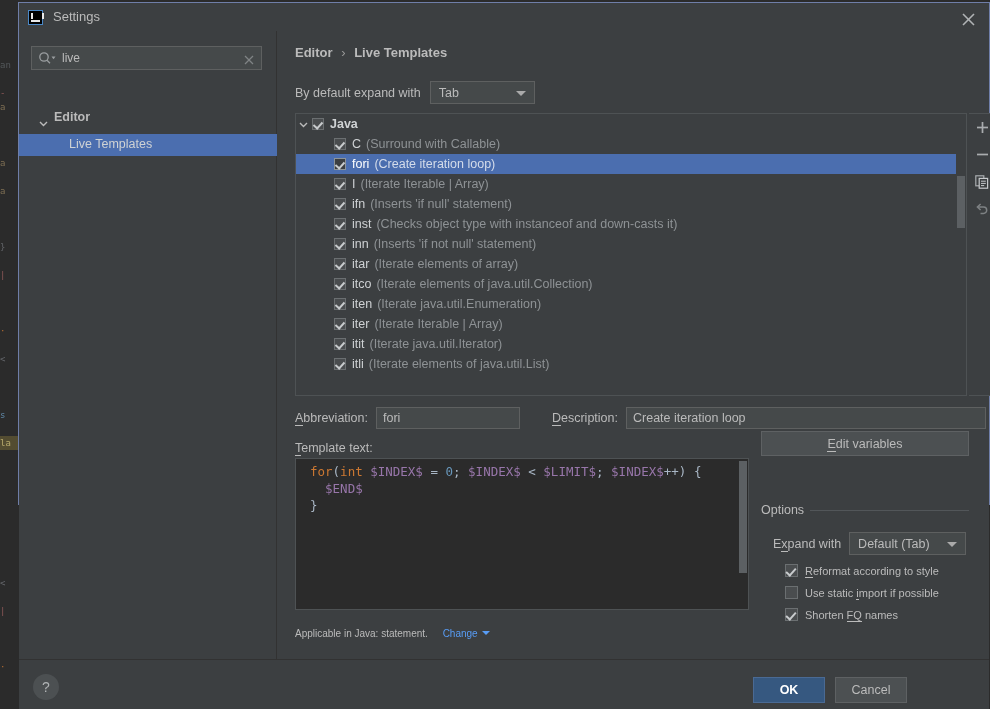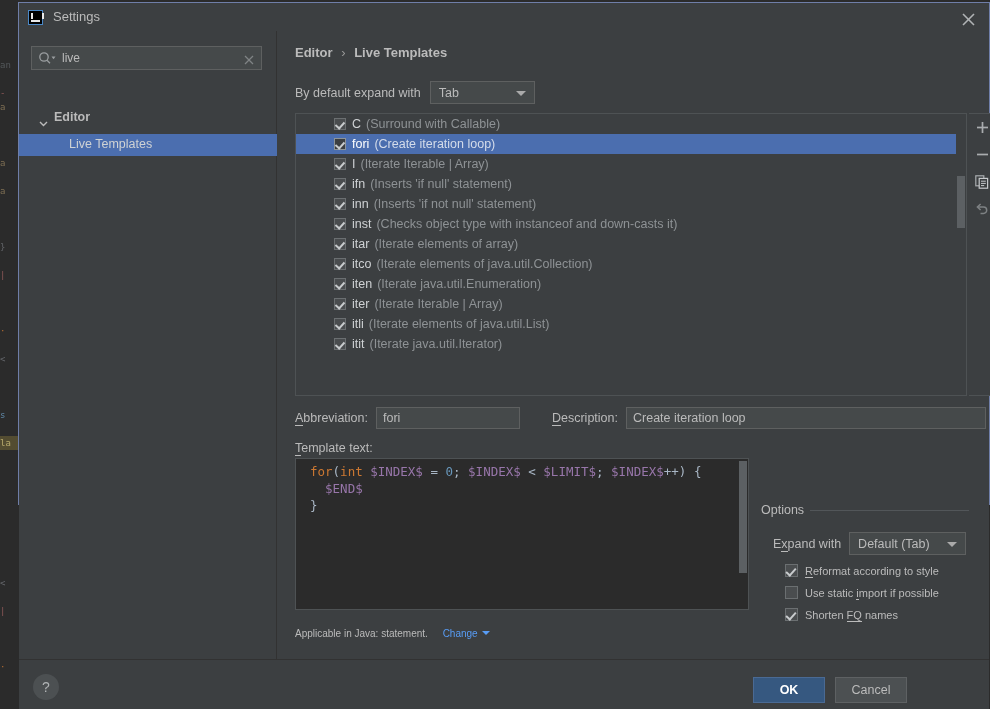--- a/index.html
+++ b/index.html
@@ -424,20 +424,29 @@
       <div class="expandrow">
         <div class="lbl">By default expand with</div>
         <div class="combo" id="combo-expand-default">
           <div class="val">Tab</div>
           <div class="arrow"></div>
         </div>
       </div>
 
       <div class="listbox">
         <div class="list-inner" id="list-inner">
+            <div class="row group">
+              <div class="chev">
+                <svg width="9" height="9" viewBox="0 0 9 9" style="position:absolute;left:3px;top:6px">
+                  <polyline points="1,3 4.5,6.5 8,3" fill="none" stroke="#bbbbbb" stroke-width="1.4"></polyline>
+                </svg>
+              </div>
+              <div class="cb checked"></div>
+              <span class="abbr">Java</span>
+            </div>
             <div class="row">
               <div class="chev"></div>
               <div class="indent" style="width: 22px;"></div>
               <div class="cb checked"></div>
               <span class="abbr">C</span>
               <span class="desc">(Surround with Callable)</span>
             </div>
             <div class="row selected">
               <div class="chev"></div>
               <div class="indent" style="width: 22px;"></div>
@@ -456,34 +465,34 @@
               <div class="chev"></div>
               <div class="indent" style="width: 22px;"></div>
               <div class="cb checked"></div>
               <span class="abbr">ifn</span>
               <span class="desc">(Inserts 'if null' statement)</span>
             </div>
             <div class="row">
               <div class="chev"></div>
               <div class="indent" style="width: 22px;"></div>
               <div class="cb checked"></div>
+              <span class="abbr">inst</span>
+              <span class="desc">(Checks object type with instanceof and down-casts it)</span>
+            </div>
+            <div class="row">
+              <div class="chev"></div>
+              <div class="indent" style="width: 22px;"></div>
+              <div class="cb checked"></div>
               <span class="abbr">inn</span>
               <span class="desc">(Inserts 'if not null' statement)</span>
             </div>
             <div class="row">
               <div class="chev"></div>
               <div class="indent" style="width: 22px;"></div>
               <div class="cb checked"></div>
-              <span class="abbr">inst</span>
-              <span class="desc">(Checks object type with instanceof and down-casts it)</span>
-            </div>
-            <div class="row">
-              <div class="chev"></div>
-              <div class="indent" style="width: 22px;"></div>
-              <div class="cb checked"></div>
               <span class="abbr">itar</span>
               <span class="desc">(Iterate elements of array)</span>
             </div>
             <div class="row">
               <div class="chev"></div>
               <div class="indent" style="width: 22px;"></div>
               <div class="cb checked"></div>
               <span class="abbr">itco</span>
               <span class="desc">(Iterate elements of java.util.Collection)</span>
             </div>
@@ -498,29 +507,29 @@
               <div class="chev"></div>
               <div class="indent" style="width: 22px;"></div>
               <div class="cb checked"></div>
               <span class="abbr">iter</span>
               <span class="desc">(Iterate Iterable | Array)</span>
             </div>
             <div class="row">
               <div class="chev"></div>
               <div class="indent" style="width: 22px;"></div>
               <div class="cb checked"></div>
+              <span class="abbr">itit</span>
+              <span class="desc">(Iterate java.util.Iterator)</span>
+            </div>
+            <div class="row">
+              <div class="chev"></div>
+              <div class="indent" style="width: 22px;"></div>
+              <div class="cb checked"></div>
               <span class="abbr">itli</span>
               <span class="desc">(Iterate elements of java.util.List)</span>
-            </div>
-            <div class="row">
-              <div class="chev"></div>
-              <div class="indent" style="width: 22px;"></div>
-              <div class="cb checked"></div>
-              <span class="abbr">itit</span>
-              <span class="desc">(Iterate java.util.Iterator)</span>
             </div>
           </div>
         <div class="list-scroll-track">
           <div class="list-scroll-thumb"></div>
         </div>
       </div>
 
       <div class="list-toolbar">
         <div class="tbtn" style="top:4px">
           <svg width="13" height="13" viewBox="0 0 13 13">
@@ -565,20 +574,23 @@
         <u>T</u>emplate text:
       </div>
 
       <div class="editor">
         <div class="code" id="code-area"><div><span class="kw">for</span><span class="pl">(</span><span class="kw">int</span><span class="pl"> </span><span class="var">$INDEX$</span><span class="pl"> = </span><span class="num">0</span><span class="pl">; </span><span class="var">$INDEX$</span><span class="pl"> &lt; </span><span class="var">$LIMIT$</span><span class="pl">; </span><span class="var">$INDEX$</span><span class="pl">++) {</span></div><div><span class="pl">  </span><span class="var">$END$</span></div><div><span class="pl">}</span></div></div>
         <div class="ed-scroll-track">
           <div class="ed-scroll-thumb"></div>
         </div>
       </div>
 
+      <div class="editvars-btn">
+        <span><u>E</u>dit variables</span>
+      </div>
 
       <div class="options-rule"></div>
       <div class="options-title">Options</div>
 
       <div class="opt-expand">
         <div class="lbl">E<u>x</u>pand with</div>
         <div class="combo" id="combo-expand-opt">
           <div class="val">Default (Tab)</div>
           <div class="arrow"></div>
         </div>

